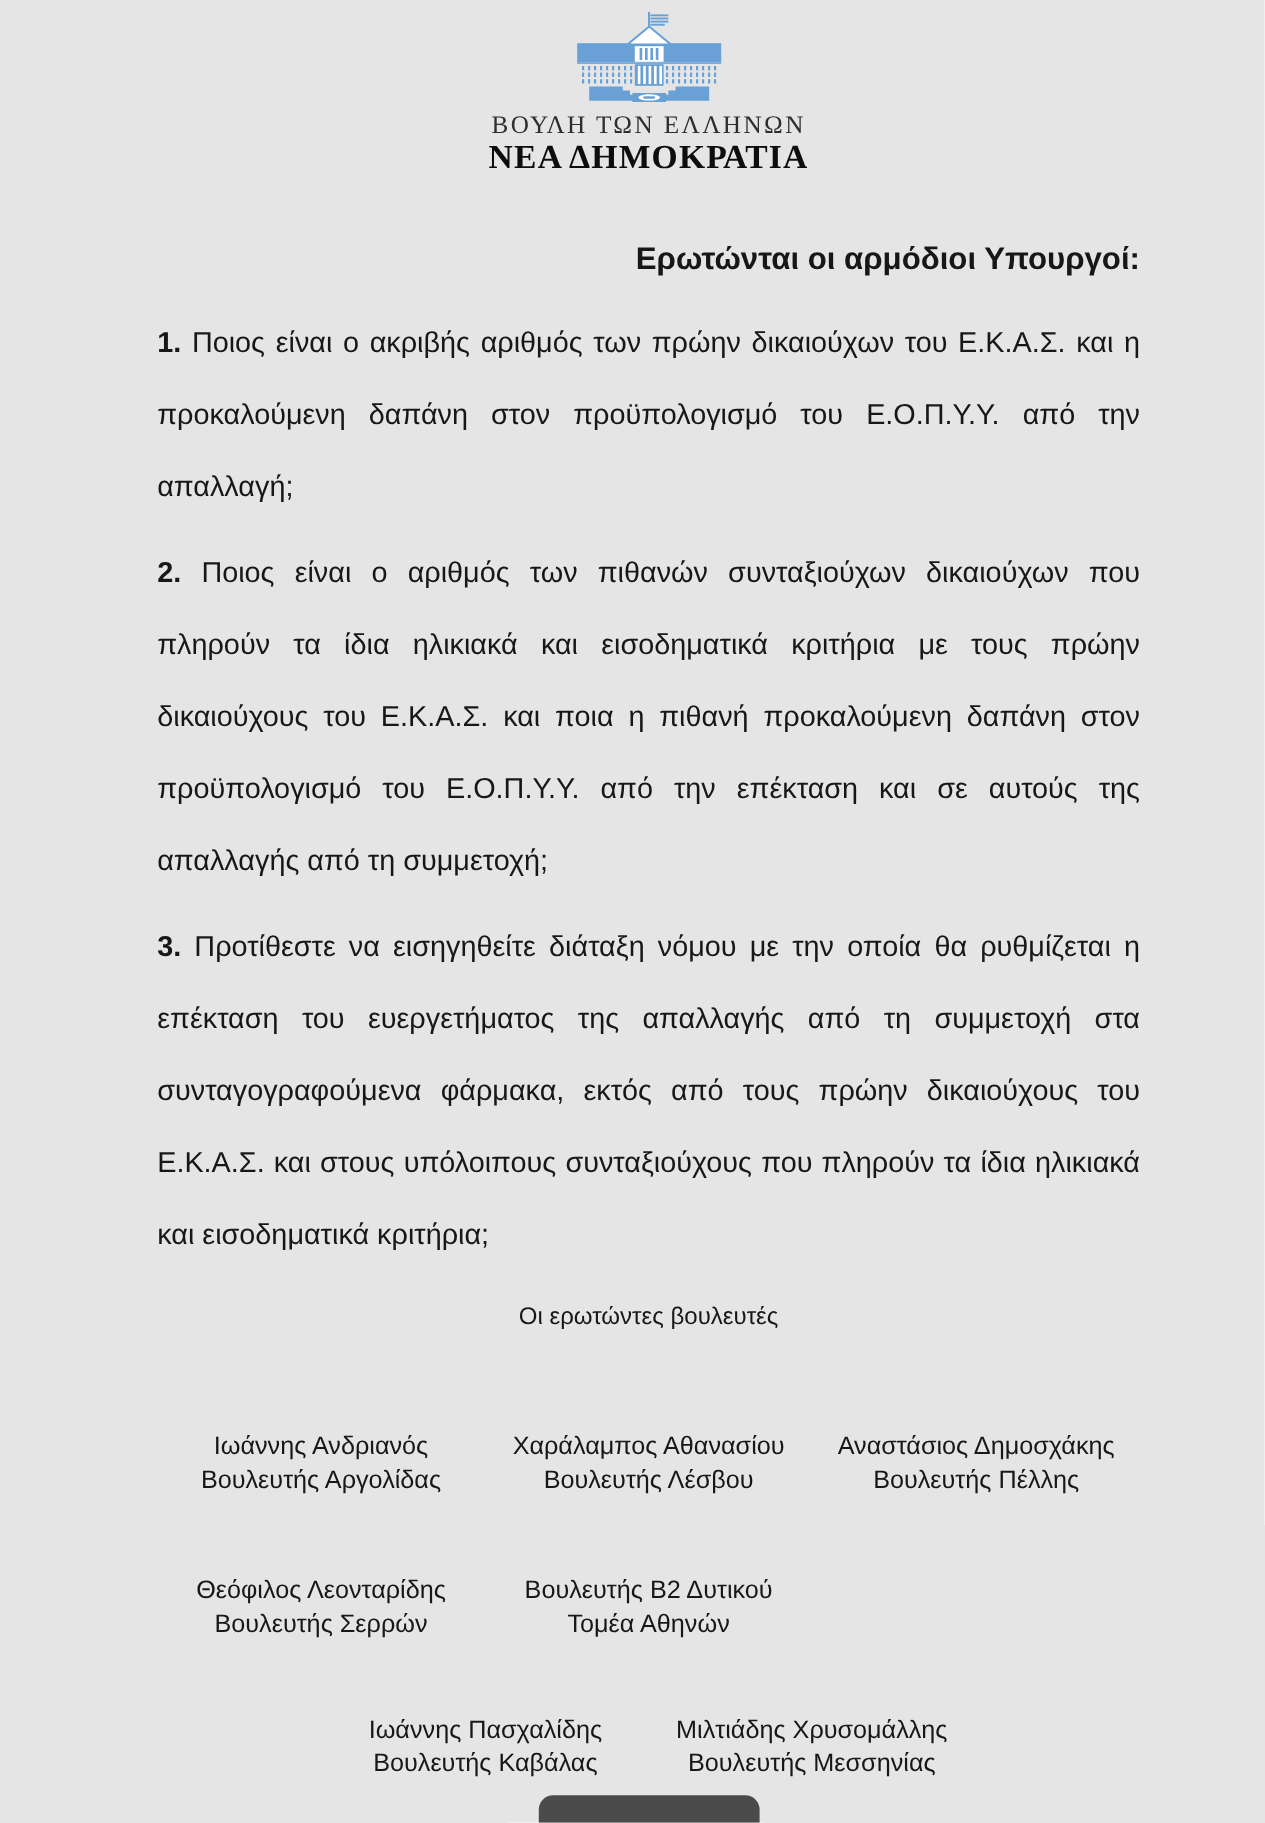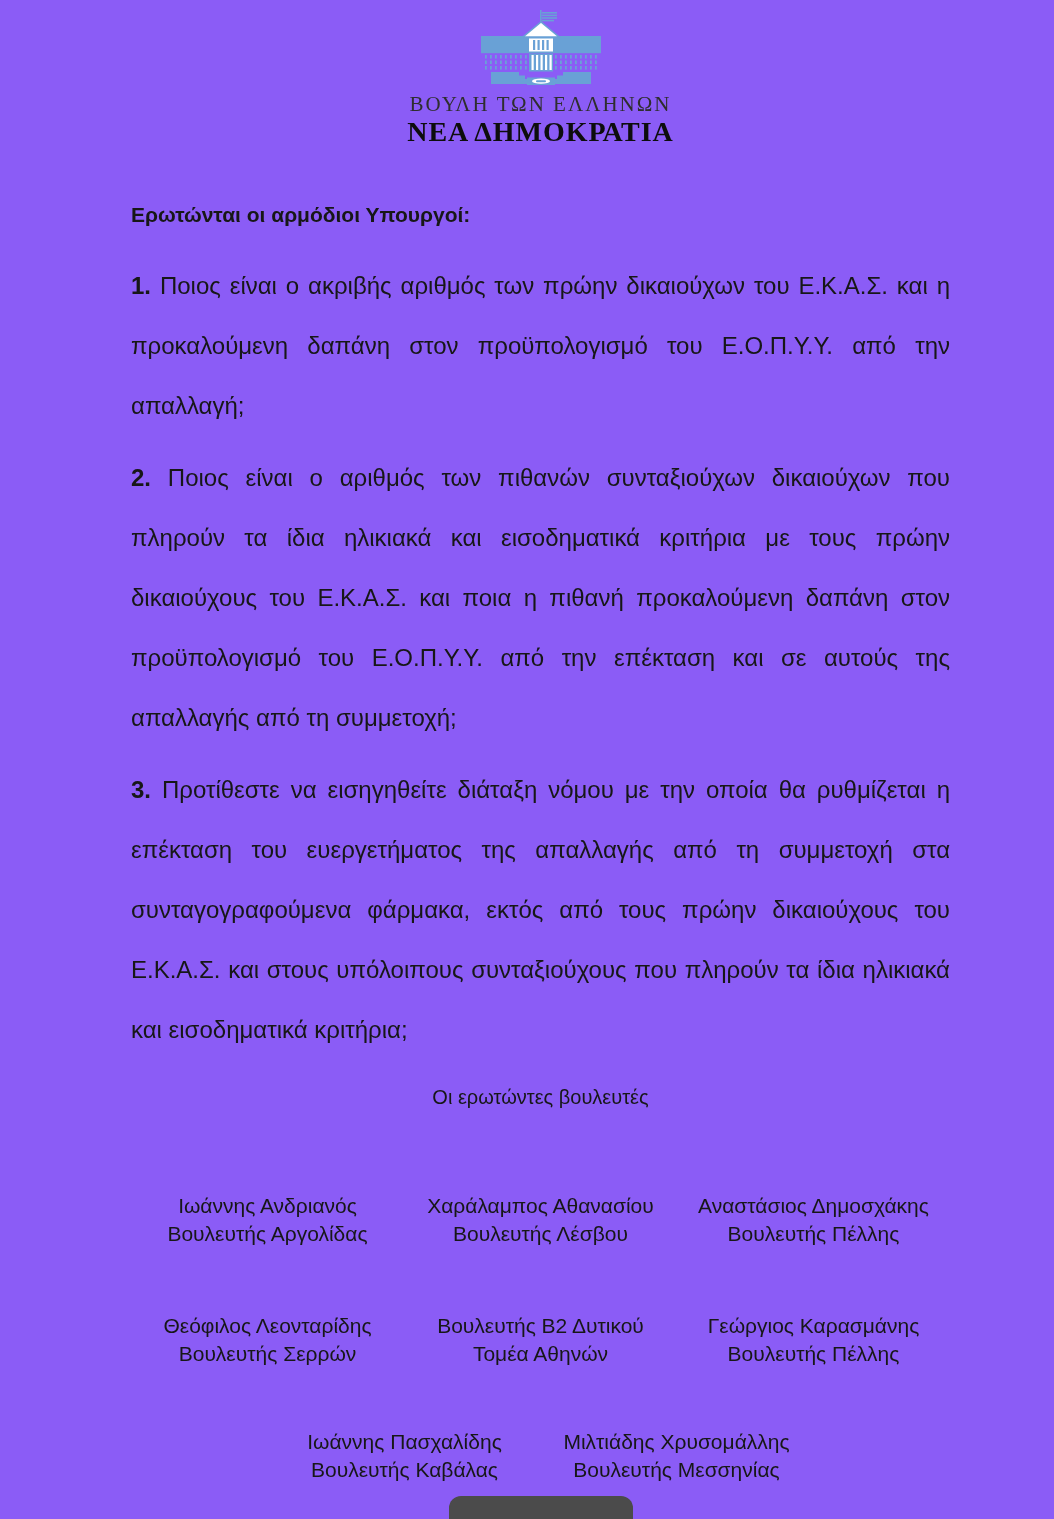--- a/index.html
+++ b/index.html
@@ -8,21 +8,21 @@
     --badge-text:#ffffff;
     --ink:#171717;
   }
   *{margin:0;padding:0;box-sizing:border-box;}
   html,body{background:#ffffff;}
   .page{
     position:relative;
     width:1054px;
     height:1519px;
     margin:0 auto;
-    background:#8b5cf6;
+    background:#e5e5e5;
     overflow:hidden;
     font-family:"Liberation Sans", sans-serif;
     color:var(--ink);
     padding:10px 104px 0 131px;
   }
   
   .doc-header{text-align:center;}
   .logo{display:block;margin:0 auto;width:124px;height:82px;color:var(--logo-blue);}
   .institution{
     font-family:"Liberation Serif", serif;
@@ -36,24 +36,24 @@
     font-weight:bold;
     font-size:28px;
     letter-spacing:1px;
     color:#0d0d0d;
     line-height:32px;
     margin-top:0;
   }
   
   .question-heading{
     margin-top:50px;
-    font-size:21px;
+    font-size:26px;
     font-weight:bold;
     line-height:34px;
-    text-align:left;
+    text-align:right;
   }
   p.question{
     margin-top:24px;
     font-size:24px;
     line-height:60px;
     text-align:justify;
   }
   p.question + p.question{margin-top:12px;}
   p.question .qnum{font-weight:bold;}
   .signatories-heading{
@@ -232,24 +232,20 @@
     </div>
 
     <div class="sig-grid row2">
       <div class="sig-cell">
         <span class="sig-name">Θεόφιλος Λεονταρίδης</span>
         <span class="sig-title">Βουλευτής Σερρών</span>
       </div>
       <div class="sig-cell">
         <span class="sig-title">Βουλευτής Β2 Δυτικού Τομέα Αθηνών</span>
       </div>
-      <div class="sig-cell">
-        <span class="sig-name">Γεώργιος Καρασμάνης</span>
-        <span class="sig-title">Βουλευτής Πέλλης</span>
-      </div>
     </div>
 
     <div class="sig-row-2">
       <div class="sig-cell">
         <span class="sig-name">Ιωάννης Πασχαλίδης</span>
         <span class="sig-title">Βουλευτής Καβάλας</span>
       </div>
       <div class="sig-cell">
         <span class="sig-name">Μιλτιάδης Χρυσομάλλης</span>
         <span class="sig-title">Βουλευτής Μεσσηνίας</span>

